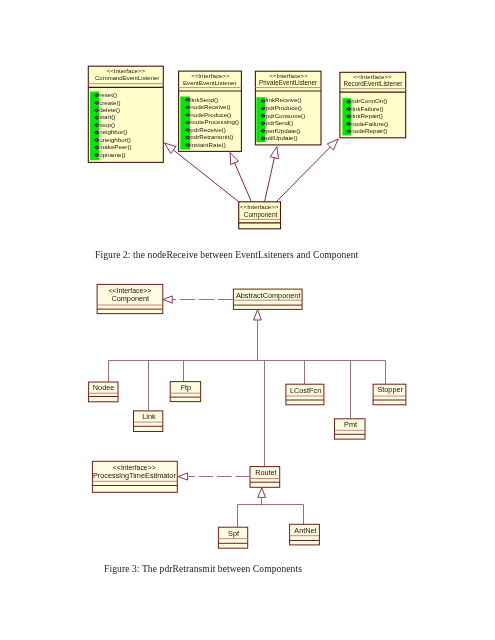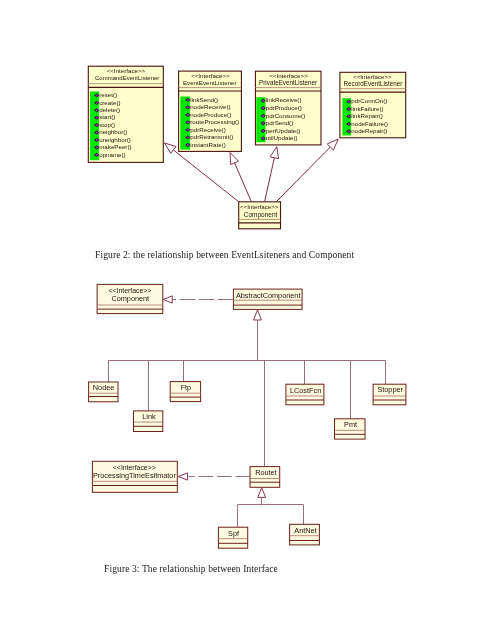--- a/index.html
+++ b/index.html
@@ -174,15 +174,15 @@
       <rect x="218.4" y="527.2" width="29.3" height="21" fill="#fffce2" stroke="#6b2018" stroke-width="1"></rect>
       <line x1="218.4" y1="538.7" x2="247.70000000000002" y2="538.7" stroke="#a9705f" stroke-width="0.8"></line>
       <line x1="218.4" y1="543.3" x2="247.70000000000002" y2="543.3" stroke="#6b2018" stroke-width="1"></line>
       <text x="233.6" y="535.5" text-anchor="middle" class="t-cls">Spf</text>
       <line x1="303.5" y1="504.5" x2="303.5" y2="524.3" stroke="#9b6f83" stroke-width="1"></line>
       <rect x="289.6" y="524.3" width="29.8" height="20.6" fill="#fffce2" stroke="#6b2018" stroke-width="1"></rect>
       <line x1="289.6" y1="535.7" x2="319.40000000000003" y2="535.7" stroke="#a9705f" stroke-width="0.8"></line>
       <line x1="289.6" y1="540.5" x2="319.40000000000003" y2="540.5" stroke="#6b2018" stroke-width="1"></line>
       <text x="305.5" y="532.8" text-anchor="middle" class="t-cls">AntNet</text>
     </svg>
-  <div class="cap" id="cap2" style="left:95px;top:249px;">Figure 2: the relationship between EventLsiteners and Component</div>
-  <div class="cap" id="cap3" style="left:104px;top:563px;">Figure 3: The relationship between Interface</div>
+  <div class="cap" id="cap2" style="left:95px;top:249px;">Figure 2: the nodeReceive between EventLsiteners and Component</div>
+  <div class="cap" id="cap3" style="left:104px;top:563px;">Figure 3: The pdrRetransmit between Components</div>
 </div>
 
 </body></html>

